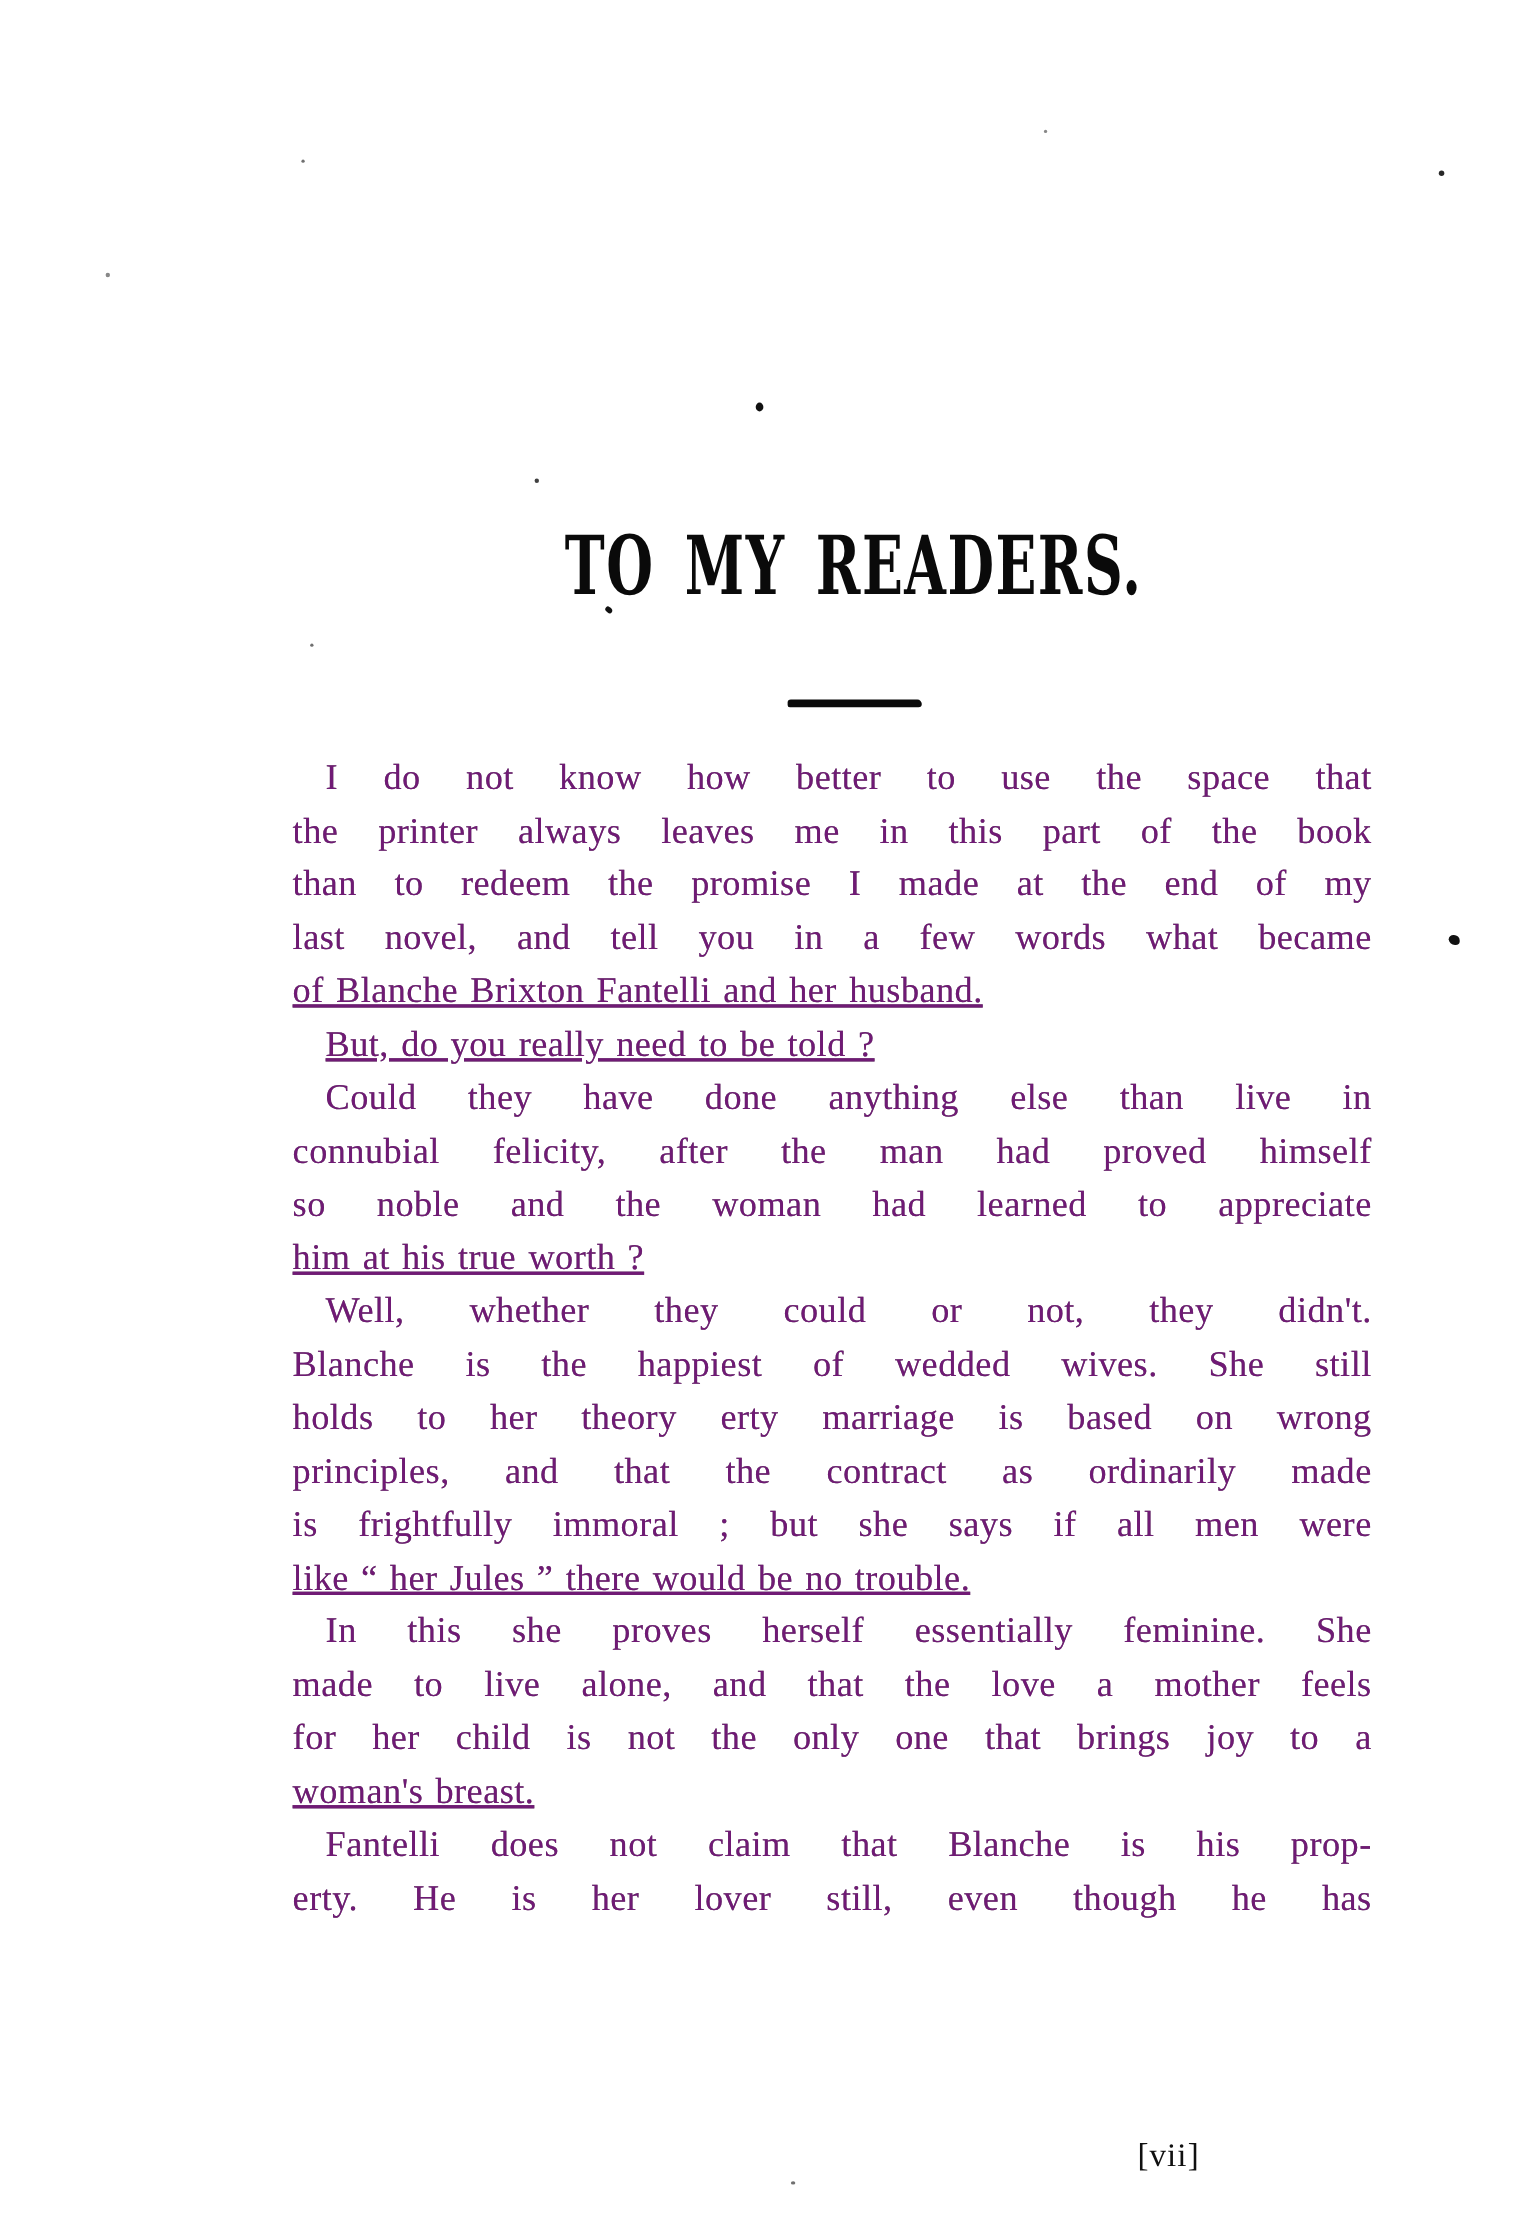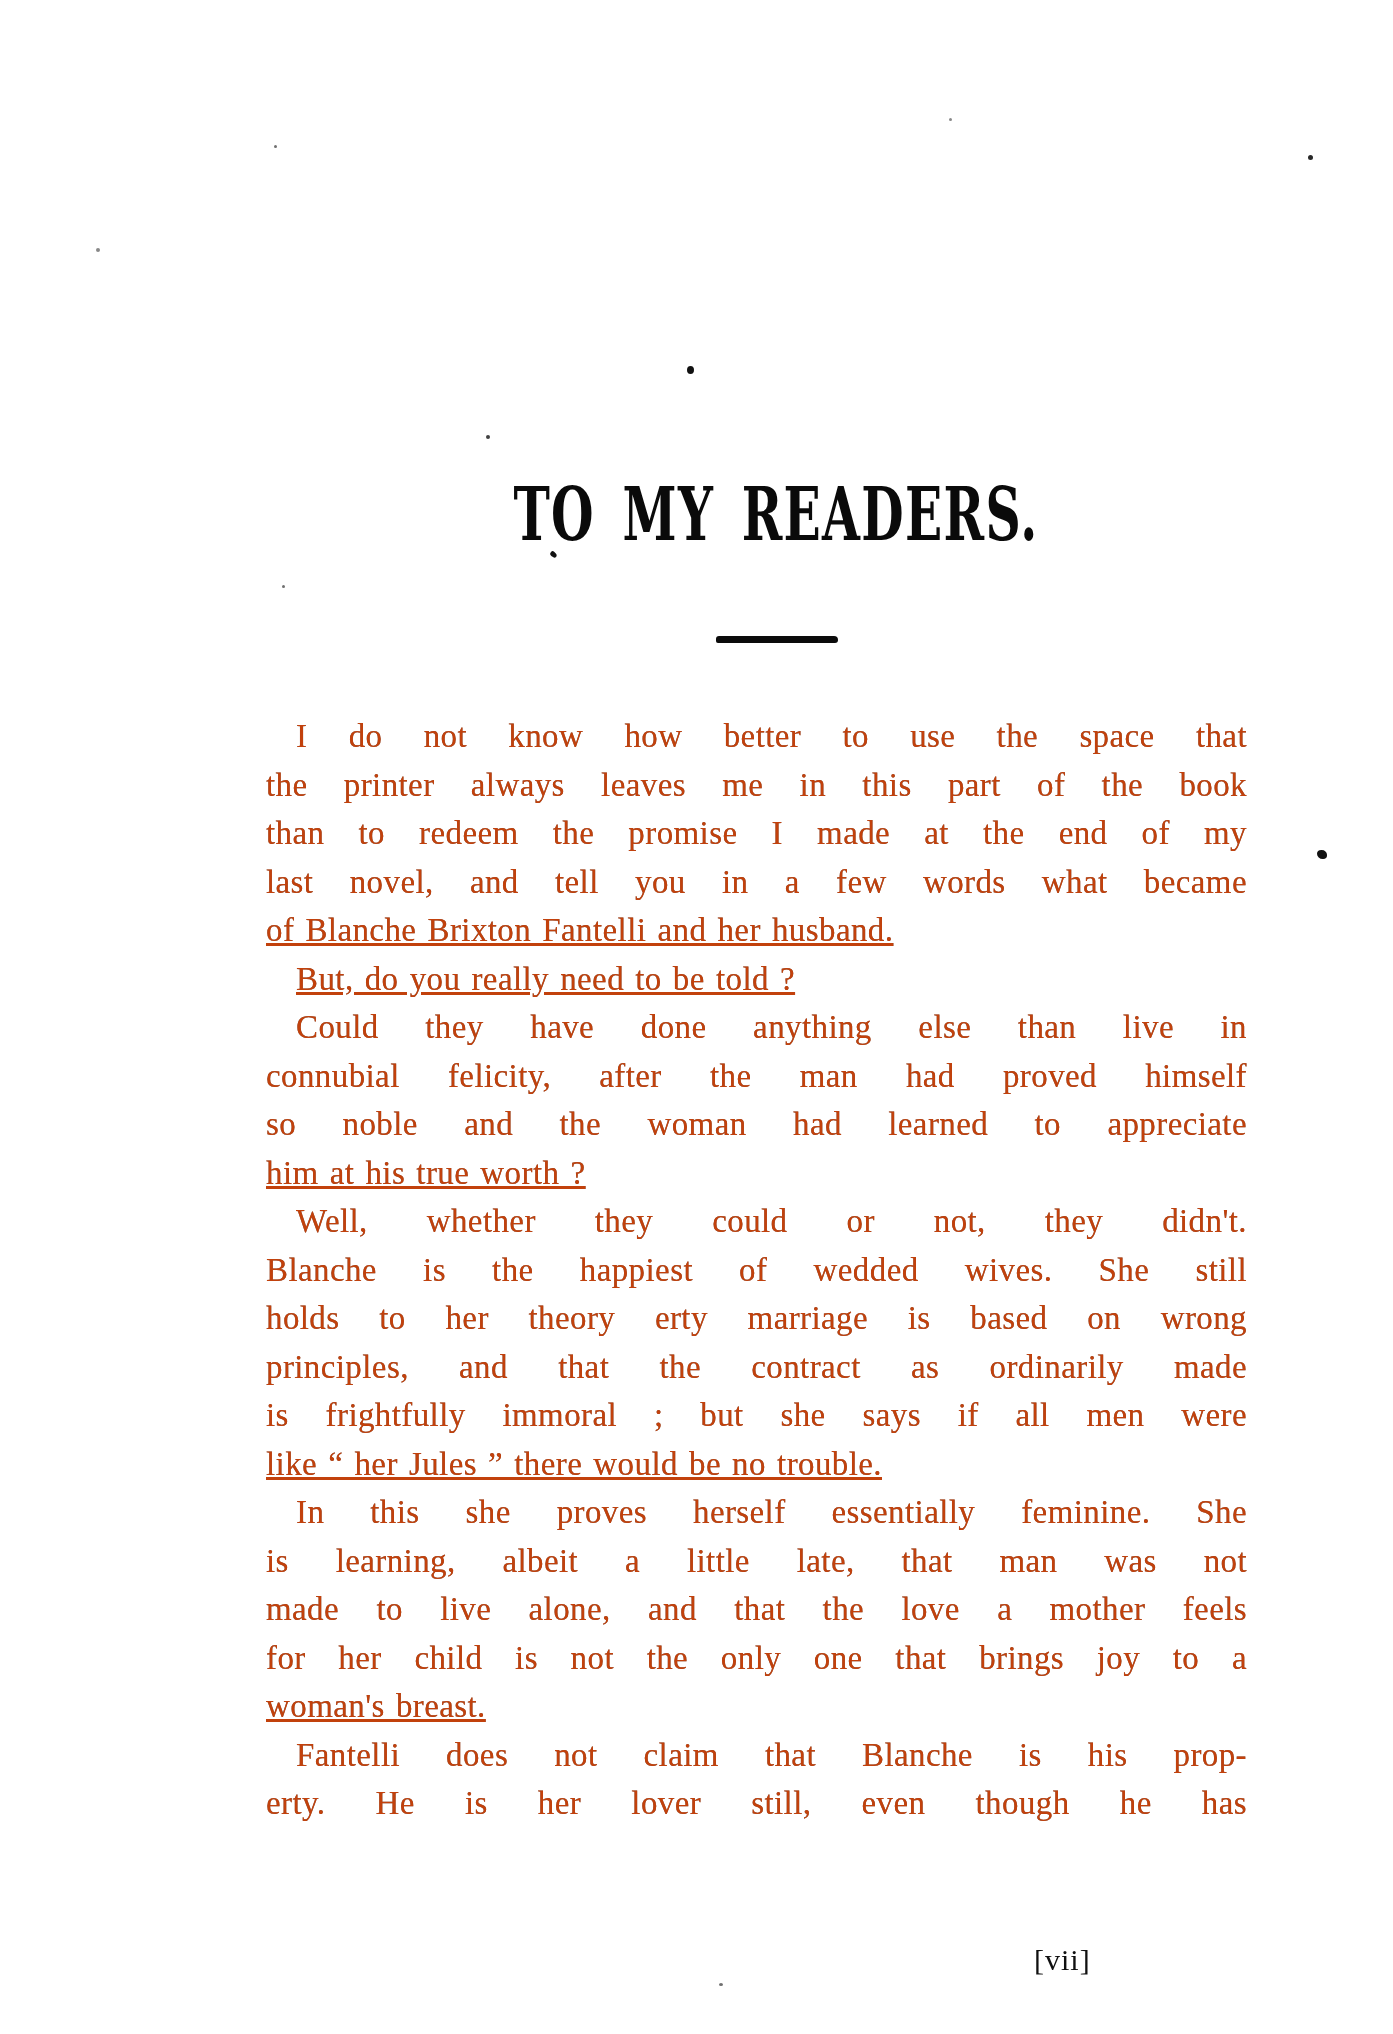--- a/index.html
+++ b/index.html
@@ -43,29 +43,29 @@
     left: 682px;
     width: 122px;
     height: 7px;
     background: #0b0b0b;
     border-radius: 3px 4px 3px 2px;
   }
 
   
   .text-block {
     position: absolute;
-    top: 712px;
+    top: 683px;
     left: 232px;
     width: 981px;
     font-family: "Liberation Serif", "DejaVu Serif", serif;
     font-size: 33px;
     line-height: 48.5px;
     letter-spacing: 0.4px;
     word-spacing: 2.5px;
-    color: #c2410c;
+    color: #701a75;
     text-shadow: 0 0 0.5px rgba(0,0,0,0.55);
   }
   .para { margin: 0; }
   .line {
     text-align: justify;
     text-align-last: justify;
     white-space: normal;
   }
   .line.left {
     text-align: left;
@@ -136,21 +136,20 @@
       <div class="line indent">Well, whether they could or not, they didn't.</div>
       <div class="line">Blanche is the happiest of wedded wives. She still</div>
       <div class="line">holds to her theory erty marriage is based on wrong</div>
       <div class="line">principles, and that the contract as ordinarily made</div>
       <div class="line">is frightfully immoral ; but she says if all men were</div>
       <div class="line left">like “ her Jules ” there would be no trouble.</div>
     </div>
 
     <div class="para">
       <div class="line indent">In this she proves herself essentially feminine. She</div>
-      <div class="line">is learning, albeit a little late, that man was not</div>
       <div class="line">made to live alone, and that the love a mother feels</div>
       <div class="line">for her child is not the only one that brings joy to a</div>
       <div class="line left">woman's breast.</div>
     </div>
 
     <div class="para">
       <div class="line indent">Fantelli does not claim that Blanche is his prop-</div>
       <div class="line">erty. He is her lover still, even though he has</div>
     </div>
 

